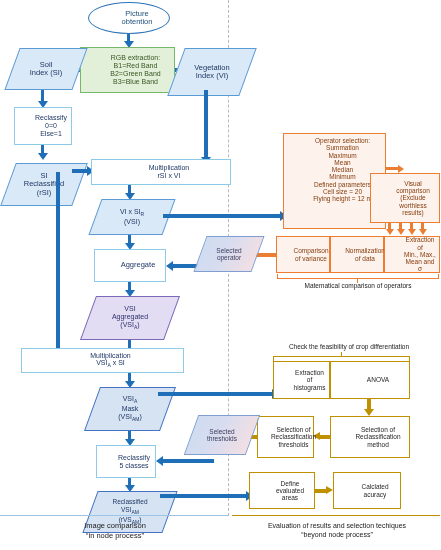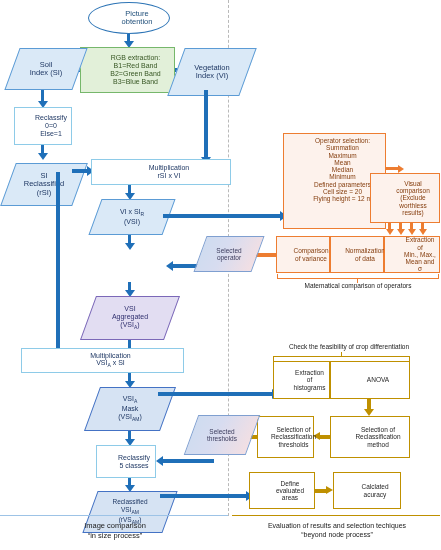--- a/index.html
+++ b/index.html
@@ -156,20 +156,25 @@
       </span>
     </div>
   </div>
 
   <div class="ln" style="left:163px;top:214px;width:118px;height:3.5px;"></div>
   <div class="ar ar-r" style="left:280px;top:210.5px;"></div>
 
   <div class="ln" style="left:128px;top:235px;width:3px;height:9px;"></div>
   <div class="ar ar-d" style="left:124.5px;top:243px;"></div>
 
+  <div class="node rect-blue" style="left:94px;top:249px;width:72px;height:33px;font-size:7.5px;">
+    <span class="txt">
+      <span>Aggregate</span>
+    </span>
+  </div>
 
   <div class="ln" style="left:172px;top:264px;width:50px;height:3.5px;"></div>
   <div class="ar ar-l" style="left:166px;top:260.5px;"></div>
 
   <div class="ln" style="left:128px;top:282px;width:3px;height:9px;"></div>
   <div class="ar ar-d" style="left:124.5px;top:290px;"></div>
 
   <div class="para" style="left:88px;top:296px;width:84px;height:44px;">
     <div class="sk sk-lav"></div>
     <div class="lbl" style="font-size:7px;color:#2f2f6e;">
@@ -239,21 +244,21 @@
     </div>
   </div>
 
   <div class="ln" style="left:160px;top:494px;width:88px;height:3.5px;"></div>
   <div class="ar ar-r" style="left:246px;top:490.5px;"></div>
 
   <div class="hr-blue" style="left:0px;top:515px;width:228px;"></div>
 
   <div class="caption" style="left:24px;top:521px;width:182px;font-size:7.5px;">
     <div>Image comparison</div>
-    <div>“in size process”</div>
+    <div>“in node process”</div>
   </div>
 
   <div class="node rect-orange" style="left:283px;top:133px;width:103px;height:96px;font-size:6.5px;align-items:flex-start;padding-top:3px;">
     <span class="txt">
       <span>Operator selection:</span><br>
       <span>Summation</span><br>
       <span>Maximum</span><br>
       <span>Mean</span><br>
       <span>Median</span><br>
       <span>Minimum</span><br>

